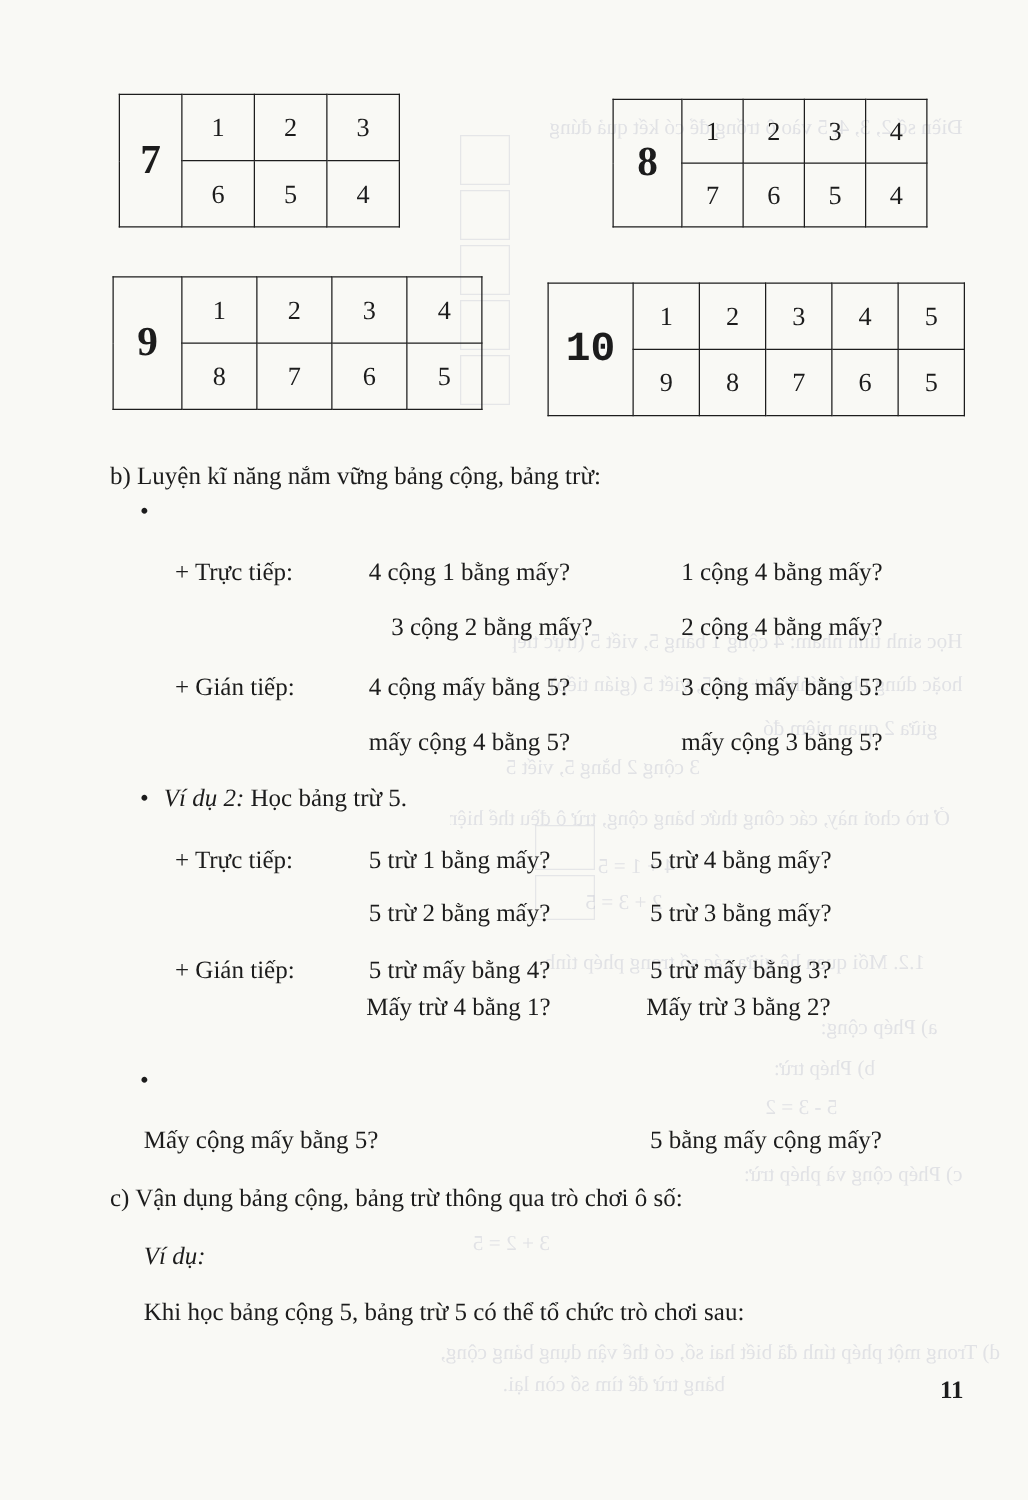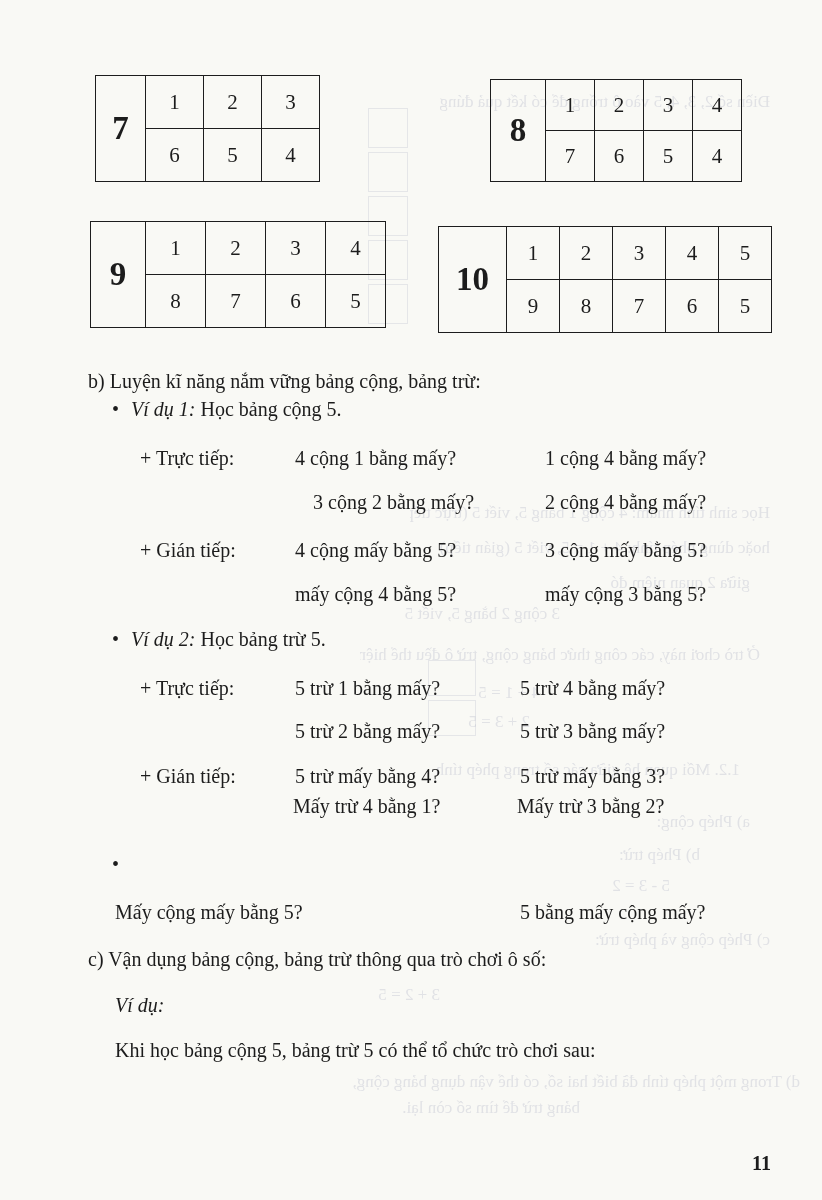--- a/index.html
+++ b/index.html
@@ -7,27 +7,27 @@
   body { background:#e9e8e4; font-family:"Liberation Serif", serif; color:#1c1c1c; }
   .page { position:relative; width:822px; height:1200px; background:#f9f9f5; overflow:hidden; }
 
   
   .numtable { position:absolute; border-collapse:collapse; table-layout:fixed; }
   .numtable td { border:1.6px solid #1d1d1d; text-align:center; vertical-align:middle; font-size:21px; }
   .numtable td.label { font-weight:bold; font-size:33px; }
   .t7  { left:95px;  top:75px; }  .t7 td  { height:53px; width:58px; } .t7 td.label  { width:50px; }
   .t8  { left:490px; top:79px; }  .t8 td  { height:51px; width:49px; } .t8 td.label  { width:55px; }
   .t9  { left:90px;  top:221px; } .t9 td  { height:53px; width:60px; } .t9 td.label  { width:55px; }
-  .t10 { left:438px; top:226px; } .t10 td { height:53px; width:53px; } .t10 td.label { width:68px; }
+  .t10 { left:438px; top:226px; } .t10 td { height:53px; width:53px; } .t10 td.label { width:68px;font-family:Liberation Mono, monospace; }
 
   
   .row { position:absolute; left:0; width:822px; height:28px; }
   .at  { position:absolute; top:0; white-space:nowrap; font-size:20px; line-height:26px; }
   .it  { font-style:italic; }
-  .pageno { position:absolute; top:1152px; left:752px; font-weight:bold; font-size:20px; }
+  .pageno { position:absolute; top:1101px; left:752px; font-weight:bold; font-size:20px; }
 
   
   .ghost { position:absolute; transform:scaleX(-1); color:rgba(100,106,148,0.16);
            font-size:17px; white-space:nowrap; overflow:hidden; text-align:left; }
   .gbox  { position:absolute; border:1.5px solid rgba(100,106,148,0.13); }
 </style>
 </head>
 <body>
 
 <div class="page">
@@ -130,21 +130,20 @@
     </tr>
   </tbody>
     </table>
 
   <div class="row" style="top:368px">
     <span class="at" style="left:88px">b) Luyện kĩ năng nắm vững bảng cộng, bảng trừ:</span>
   </div>
 
   <div class="row" style="top:396px">
     <span class="at" style="left:112px">•</span>
-    <span class="at" style="left:131px"><i class="it">Ví dụ 1:</i><span> Học bảng cộng 5.</span></span>
   </div>
 
   <div class="row" style="top:445px">
     <span class="at" style="left:140px">+ Trực tiếp:</span>
     <span class="at" style="left:295px">4 cộng 1 bằng mấy?</span>
     <span class="at" style="left:545px">1 cộng 4 bằng mấy?</span>
   </div>
 
   <div class="row" style="top:489px">
     <span class="at" style="left:313px">3 cộng 2 bằng mấy?</span>

